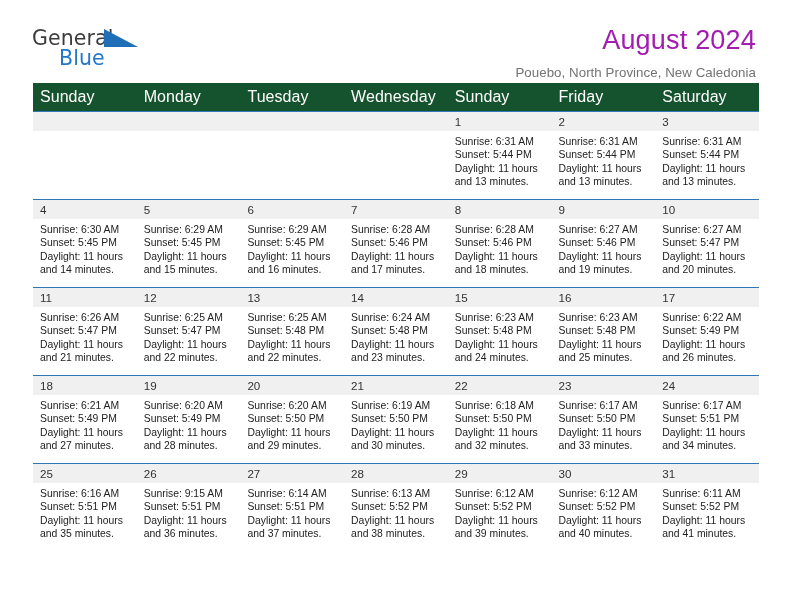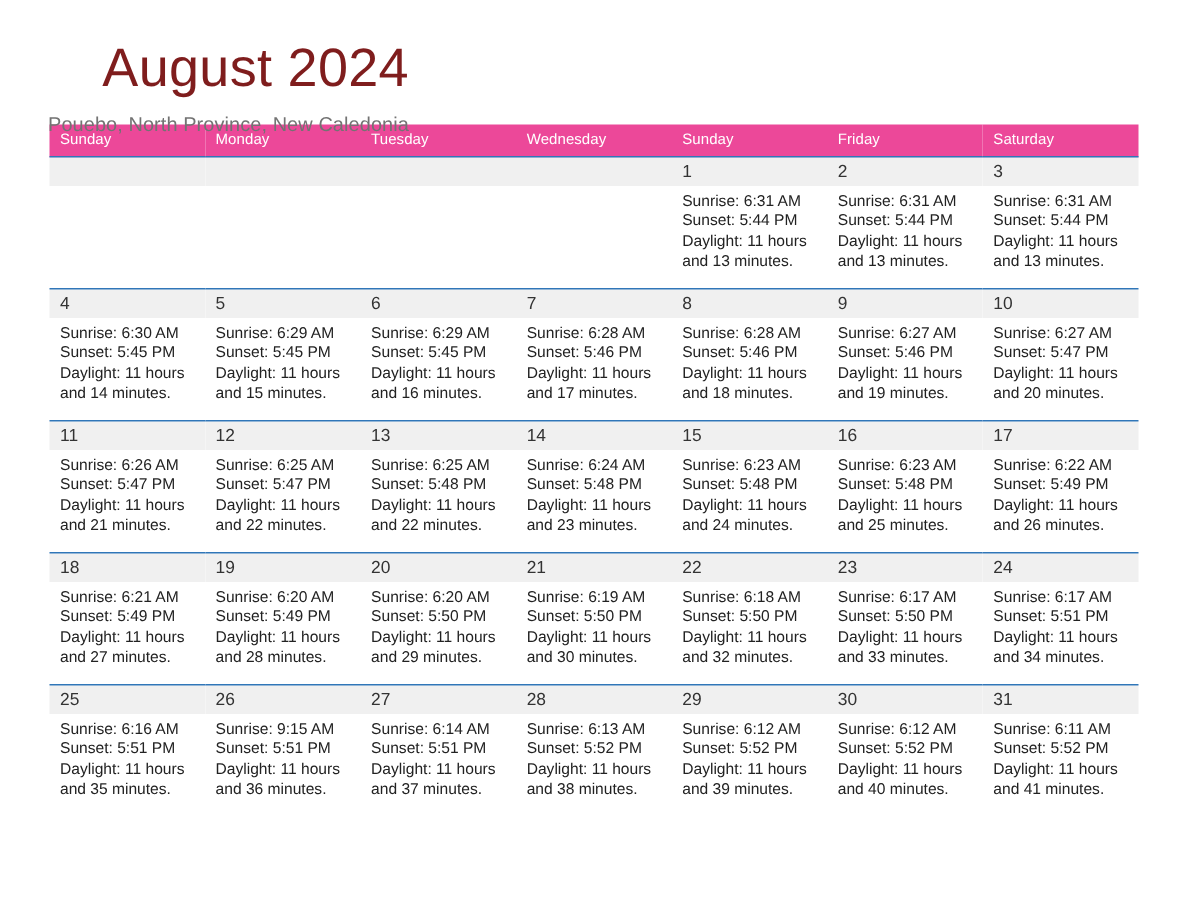--- a/index.html
+++ b/index.html
@@ -58,23 +58,23 @@
     width: 0;
     height: 0;
     border-left: 34px solid #1f6fb8;
     border-top: 18px solid transparent;
   }
   .title-wrap {
     text-align: right;
     padding-top: 0px;
   }
   .month-title {
-    font-size: 36px;
+    font-size: 27px;
     font-weight: normal;
-    color: #7f1d1d;
+    color: #a21caf;
     line-height: 1.05;
     letter-spacing: 0.2px;
   }
   .location {
     font-size: 13.3px;
     color: #737373;
     margin-top: 11px;
     letter-spacing: 0.05px;
   }
 
@@ -82,23 +82,23 @@
   .calendar {
     margin: 9px 33px 0 33px;
     width: 726px;
   }
   table.cal {
     width: 100%;
     border-collapse: collapse;
     table-layout: fixed;
   }
   table.cal th {
-    background: #ec4899;
+    background: #14532d;
     color: #ffffff;
-    font-size: 10px;
+    font-size: 16px;
     font-weight: normal;
     text-align: left;
     padding: 5px 0 5px 7px;
     height: 21px;
     letter-spacing: 0.05px;
   }
   table.cal td {
     vertical-align: top;
     border-top: 1.4px solid #3076b8;
     padding: 0;
@@ -126,20 +126,25 @@
     color: #222222;
   }
   .info div { white-space: nowrap; }
 </style>
 </head>
 <body>
 
 <div class="page">
 
   <div class="header">
+    <div class="logo">
+      <span class="logo-general">General</span>
+      <span class="logo-tri"></span>
+      <span class="logo-blue">Blue</span>
+    </div>
     <div class="title-wrap">
       <div class="month-title">August 2024</div>
       <div class="location">Pouebo, North Province, New Caledonia</div>
     </div>
   </div>
 
   <div class="calendar">
     <table class="cal">
       <thead>
         <tr>

